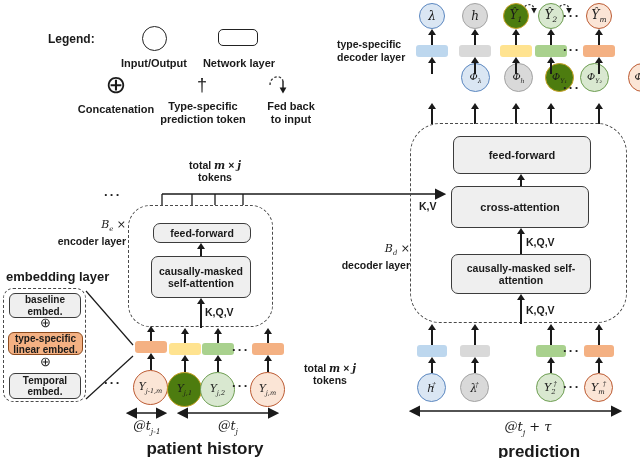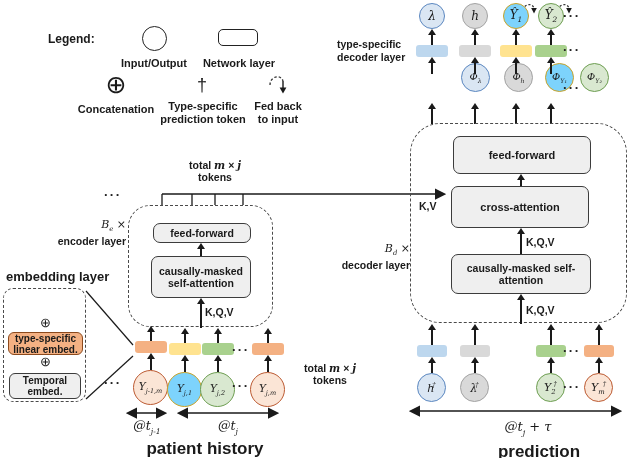--- a/index.html
+++ b/index.html
@@ -20,21 +20,21 @@
   .circle sup{margin-left:-2px;}
   .arrow-up{position:absolute;width:1.5px;background:#1a1a1a;}
   .arrow-up::before{content:"";position:absolute;top:-6px;left:-3.2px;width:0;height:0;
         border-left:4px solid transparent;border-right:4px solid transparent;
         border-bottom:6px solid #1a1a1a;}
   .dots{font-weight:700;letter-spacing:1.5px;font-size:13px;color:#222;line-height:12px;}
   .lbl{font-weight:700;}
   
   .c-blue{background:#dae6f3;border-color:#5b87c0;}   .b-blue{background:#bdd7ee;}
   .c-gray{background:#d9d9d9;border-color:#a3a3a3;}   .b-gray{background:#d9d9d9;}
-  .c-yellow{background:#7dd3fc;border-color:#c9a227;} .b-yellow{background:#ffe390;}
+  .c-yellow{background:#4d7c0f;border-color:#c9a227;} .b-yellow{background:#ffe390;}
   .c-green{background:#d9e8d0;border-color:#6e9e52;}  .b-green{background:#a9d18e;}
   .c-salmon{background:#fbe5d6;border-color:#bc5b33;} .b-salmon{background:#f4b183;}
   .col{position:absolute;width:36px;}
   .col .circle{position:absolute;}
   .col .bar{position:absolute;}
   .circle.out{width:26px;height:26px;font-size:12px;left:5px;top:0;}
   .circle.phi{width:29px;height:29px;font-size:10px;left:3px;top:60px;margin-left:44px;}
   .col-br .circle{width:29px;height:29px;font-size:11px;left:3px;top:50px;}
   .col-bl{width:38px;}
   .col-bl .circle{width:35px;height:35px;font-size:10.5px;left:1px;top:45px;}
@@ -83,21 +83,21 @@
     <div class="abs legend-item-label" style="left:201px;top:57px;width:76px">Network layer</div>
     <div class="abs" style="left:102px;top:72px;width:28px;text-align:center;font-size:25px;line-height:25px">⊕</div>
     <div class="abs legend-item-label" style="left:76px;top:103px;width:80px">Concatenation</div>
     <div class="abs" style="left:192px;top:75px;width:20px;text-align:center;font-size:18px;line-height:20px">†</div>
     <div class="abs legend-item-label" style="left:160px;top:100px;width:86px">Type-specific prediction token</div>
     <svg class="abs" style="left:266px;top:72px" width="24" height="25">
       <path d="M4,13 C4,4 15,2 17,9" fill="none" stroke="#333" stroke-width="1.3" stroke-dasharray="2.5 2"></path>
       <line x1="17" y1="9" x2="17" y2="16" stroke="#1a1a1a" stroke-width="1.4"></line>
       <polygon points="13.6,15.5 20.4,15.5 17,21.5" fill="#1a1a1a"></polygon>
     </svg>
-    <div class="abs legend-item-label" style="left:251px;top:100px;width:54px">Fed back to input</div>
+    <div class="abs legend-item-label" style="left:264px;top:100px;width:54px">Fed back to input</div>
   </div>
 
   <div class="abs lbl" style="left:337px;top:38px;width:80px;font-size:10.5px;line-height:12.5px">type-specific decoder layer</div>
 
   <div class="col" style="left:414px;top:3px;height:121px">
     <div class="circle out c-blue">
         <span class="math">λ</span>
       </div>
     <div class="arrow-up" style="left:17px;top:32px;height:10px"></div>
     <div class="bar b-blue" style="left:2px;top:42px"></div>
@@ -141,20 +141,32 @@
       <polygon points="11.2,8 16.8,8 14,13.5" fill="#1a1a1a"></polygon>
     </svg>
     <div class="circle out c-green">
         <span class="math">Ŷ<sub>2</sub></span>
       </div>
     <div class="arrow-up" style="left:17px;top:32px;height:10px"></div>
     <div class="bar b-green" style="left:2px;top:42px"></div>
     <div class="arrow-up" style="left:17px;top:60px;height:11px"></div>
     <div class="circle phi c-green">
         <span class="math">Φ<sub>Y₂</sub></span>
+      </div>
+    <div class="arrow-up" style="left:17px;top:106px;height:15px"></div>
+  </div>
+  <div class="col" style="left:581px;top:3px;height:121px">
+    <div class="circle out c-salmon">
+        <span class="math">Ŷ<sub>m</sub></span>
+      </div>
+    <div class="arrow-up" style="left:17px;top:32px;height:10px"></div>
+    <div class="bar b-salmon" style="left:2px;top:42px"></div>
+    <div class="arrow-up" style="left:17px;top:60px;height:11px"></div>
+    <div class="circle phi c-salmon">
+        <span class="math">Φ<sub>Yₘ</sub></span>
       </div>
     <div class="arrow-up" style="left:17px;top:106px;height:15px"></div>
   </div>
   <div class="abs dots" style="left:563px;top:10px">···</div>
   <div class="abs dots" style="left:563px;top:44px">···</div>
   <div class="abs dots" style="left:563px;top:82px">···</div>
 
   <div class="abs dashedblk" style="left:410px;top:123px;width:217px;height:200px;border-radius:30px">
     <div class="nbox inbox-md abs" style="left:42px;top:12px;width:138px;height:38px">feed-forward</div>
     <div class="arrow-up" style="left:109px;top:56px;height:6px"></div>
@@ -183,20 +195,21 @@
     <div class="n">encoder layer</div>
   </div>
   <div class="abs dots" style="left:104px;top:189px">···</div>
   <div class="toklabel" style="left:178px;top:159px;width:74px">
     <div><b>total</b> <i>m</i> × <i>j</i></div>
     <div>tokens</div>
   </div>
 
   <div class="abs lbl" style="left:6px;top:269px;font-size:13px">embedding layer</div>
   <div class="abs dashedblk" style="left:3px;top:288px;width:83px;height:114px;border-radius:10px">
+    <div class="nbox abs" style="left:5px;top:4px;width:72px;height:25px;font-size:10px;border-radius:6px">baseline embed.</div>
     <div class="abs" style="left:0;top:27px;width:83px;text-align:center;font-size:13px;line-height:14px">⊕</div>
     <div class="abs" style="left:4px;top:43px;width:75px;height:23px;background:#f4b183;border:1.2px solid #8c4a1d;border-radius:6px;box-sizing:border-box;display:flex;align-items:center;justify-content:center;text-align:center;font-weight:700;font-size:10px;line-height:1.1">type-specific linear embed.</div>
     <div class="abs" style="left:0;top:66px;width:83px;text-align:center;font-size:13px;line-height:14px">⊕</div>
     <div class="nbox abs" style="left:5px;top:84px;width:72px;height:26px;font-size:10px;border-radius:6px">Temporal embed.</div>
   </div>
 
   <div class="col col-bl" style="left:132px;top:325px;height:80px">
     <div class="arrow-up" style="left:18px;top:7px;height:9px"></div>
     <div class="bar b-salmon"></div>
     <div class="arrow-up" style="left:18px;top:34px;height:11px"></div>

